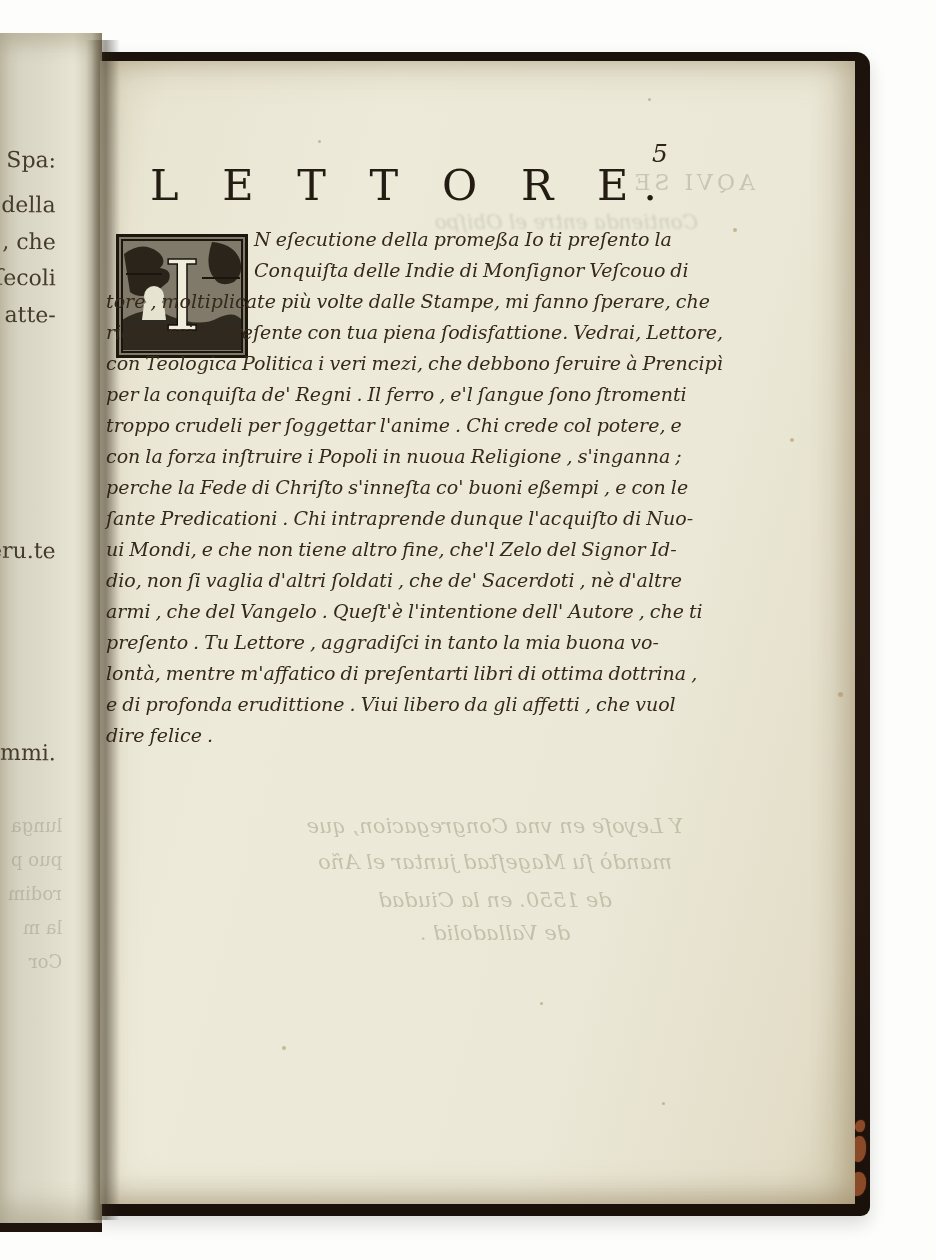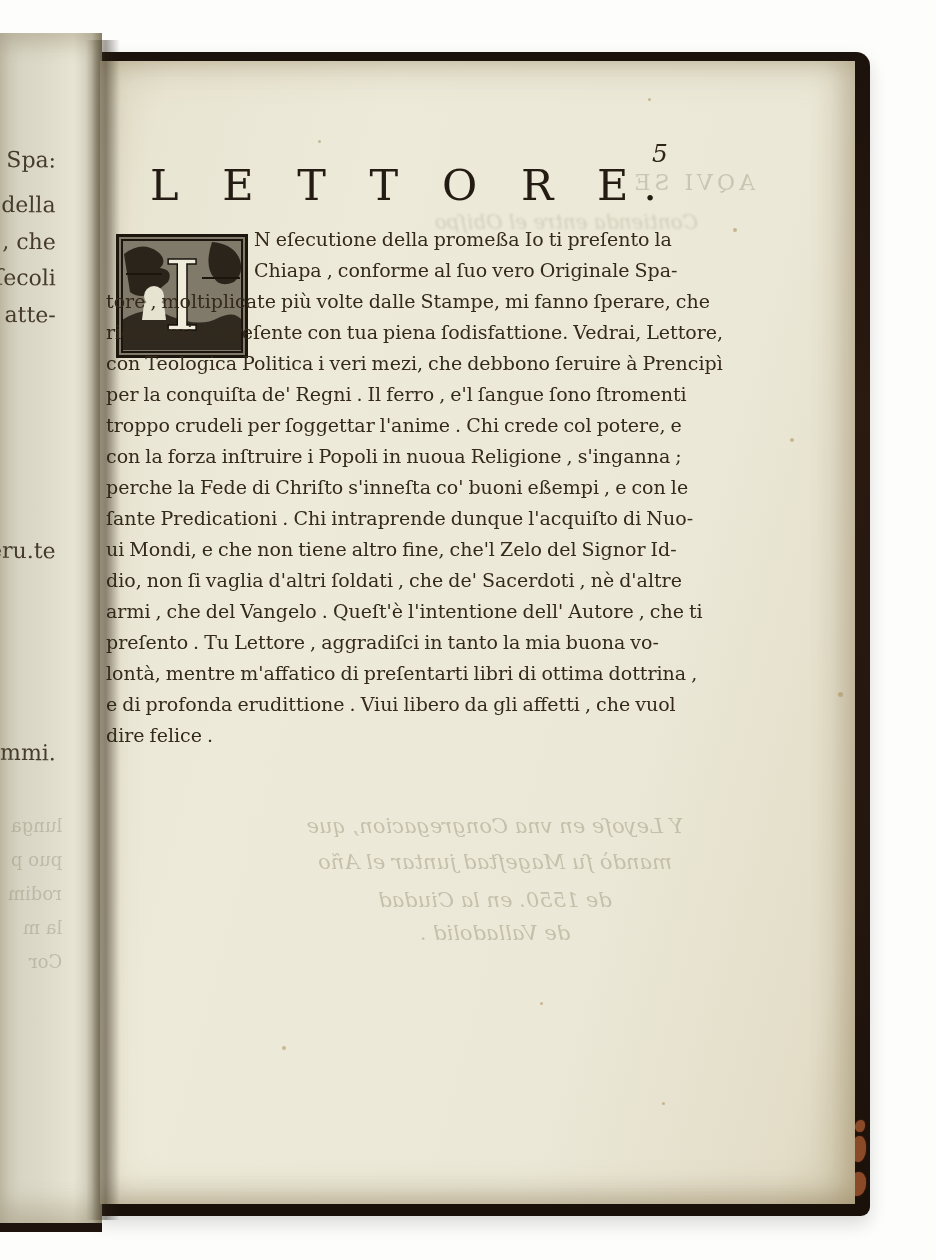--- a/index.html
+++ b/index.html
@@ -75,21 +75,21 @@
     position:absolute; left:290px; width:410px; text-align:center;
     font-size:21px; font-style:italic; color:#928a6e; opacity:.42;
     transform:scaleX(-1); filter:blur(.5px); white-space:nowrap;
   }
   
   .woodcut{ position:absolute; left:116px; top:234px; width:132px; height:124px; }
   
   .body-block{ position:absolute; left:106px; top:224px; width:604px; }
   .bline{
     height:31px; line-height:31px; white-space:nowrap;
-    font-size:19px; color:#34291b;
+    font-size:19px; font-style:italic; color:#34291b;
     word-spacing:-1px;
   }
   .bline.indent{ margin-left:148px; }
   .foxing{ position:absolute; border-radius:50%; background:#a98e58; opacity:.55; }
 </style>
 </head>
 <body>
 
 <div id="scene">
 
@@ -139,21 +139,21 @@
       <circle cx="38" cy="62" r="10" fill="#e7e3d1"></circle>
       <path d="M28 70 q10 -8 20 0 l2 16 l-24 0 z" fill="#e7e3d1"></path>
       <path d="M10 40 h36 M86 44 h38" stroke="#1c150d" stroke-width="2"></path>
 
       <text x="66" y="96" text-anchor="middle" font-family="DejaVu Serif, serif" font-size="98" fill="#efecdc" stroke="#14100a" stroke-width="1.5">I</text>
     </svg>
   </div>
 
   <div class="body-block">
     <div class="bline indent">N eſecutione della promeßa Io ti preſento la</div>
-    <div class="bline indent">Chiapa , conforme al ſuo vero Originale Spa-</div>
+    <div class="bline indent">Conquiſta delle Indie di Monſignor Veſcouo di</div>
     <div class="bline">tore , moltiplicate più volte dalle Stampe, mi fanno ſperare, che</div>
     <div class="bline">riceuerai la preſente con tua piena ſodisfattione. Vedrai, Lettore,</div>
     <div class="bline">con Teologica Politica i veri mezi, che debbono ſeruire à Prencipì</div>
     <div class="bline">per la conquiſta de' Regni .  Il ferro , e'l ſangue ſono ſtromenti</div>
     <div class="bline">troppo crudeli per ſoggettar l'anime .  Chi crede col potere, e</div>
     <div class="bline">con la forza inſtruire i Popoli in nuoua Religione , s'inganna ;</div>
     <div class="bline">perche la Fede di Chriſto s'inneſta co' buoni eßempi , e con le</div>
     <div class="bline">ſante Predicationi .  Chi intraprende dunque l'acquiſto di Nuo-</div>
     <div class="bline">ui Mondi, e che non tiene altro fine, che'l Zelo del Signor Id-</div>
     <div class="bline">dio, non ſi vaglia d'altri ſoldati , che de' Sacerdoti , nè d'altre</div>

